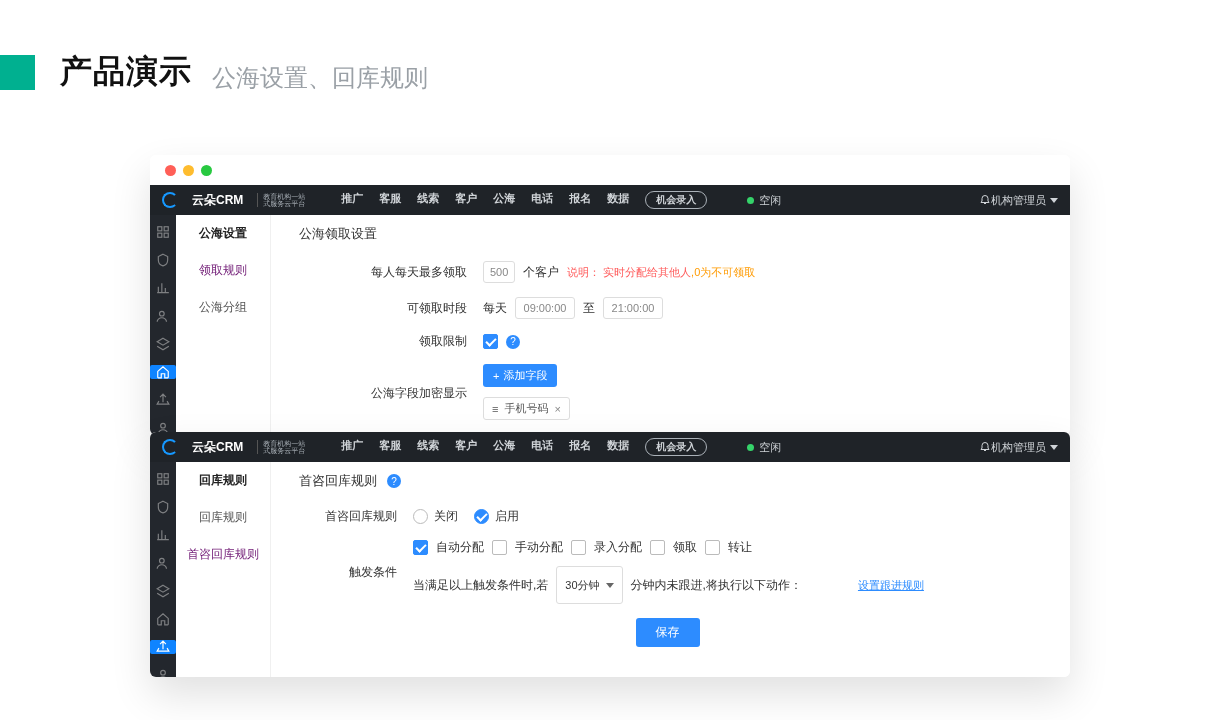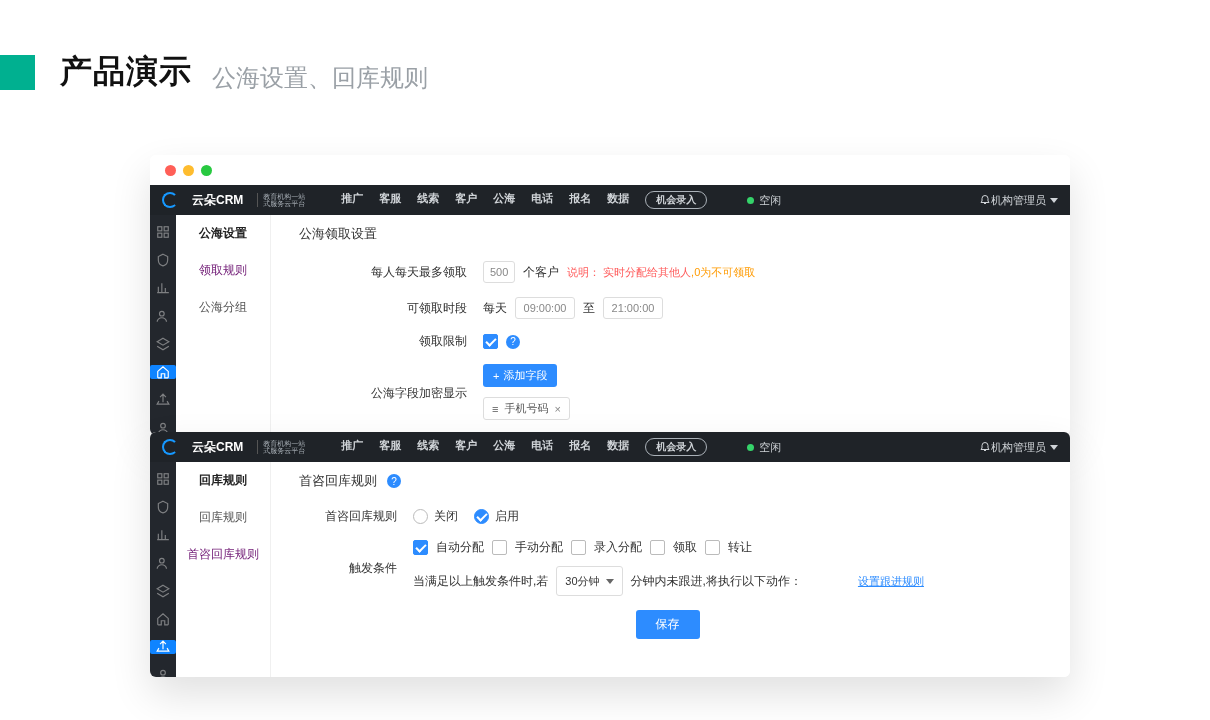--- a/index.html
+++ b/index.html
@@ -71,21 +71,21 @@
   .cbx.on::after{content:"";width:4px;height:8px;border:2px solid #fff;border-top:0;border-left:0;transform:rotate(45deg);margin-top:-2px;}
   .chip-btn{background:#2d8cff;color:#fff;border-radius:3px;padding:4px 10px;font-size:11px;display:inline-flex;align-items:center;gap:4px;cursor:pointer;}
   .chip{border:1px solid #ddd;border-radius:3px;padding:3px 8px;font-size:11px;color:#555;display:inline-flex;align-items:center;gap:6px;}
   .chip .x{color:#888;cursor:pointer;}
   
   .rad{width:15px;height:15px;border:1px solid #bbb;border-radius:50%;display:inline-flex;align-items:center;justify-content:center;}
   .rad.on{background:#2d8cff;border-color:#2d8cff;}
   .rad.on::after{content:"";width:4px;height:8px;border:2px solid #fff;border-top:0;border-left:0;transform:rotate(45deg);margin-top:-2px;}
   .radio-wrap{display:flex;align-items:center;gap:6px;margin-right:8px;}
   
-  .sel{border:1px solid #ddd;border-radius:3px;height:30px;padding:0 8px;font-size:11px;display:inline-flex;align-items:center;gap:6px;cursor:pointer;}
+  .sel{border:1px solid #ddd;border-radius:3px;height:38px;padding:0 8px;font-size:11px;display:inline-flex;align-items:center;gap:6px;cursor:pointer;}
   .sel .car{width:0;height:0;border-left:4px solid transparent;border-right:4px solid transparent;border-top:5px solid #666;}
   
   .link{color:#2d8cff;cursor:pointer;text-decoration:underline;font-size:11px;}
   .save-btn{background:#2d8cff;color:#fff;border:none;border-radius:3px;padding:6px 20px;font-size:12px;margin:8px auto 0;display:block;cursor:pointer;}
   
   .txt-nowrap{white-space:nowrap;}
 </style>
 </head>
 <body>
 

